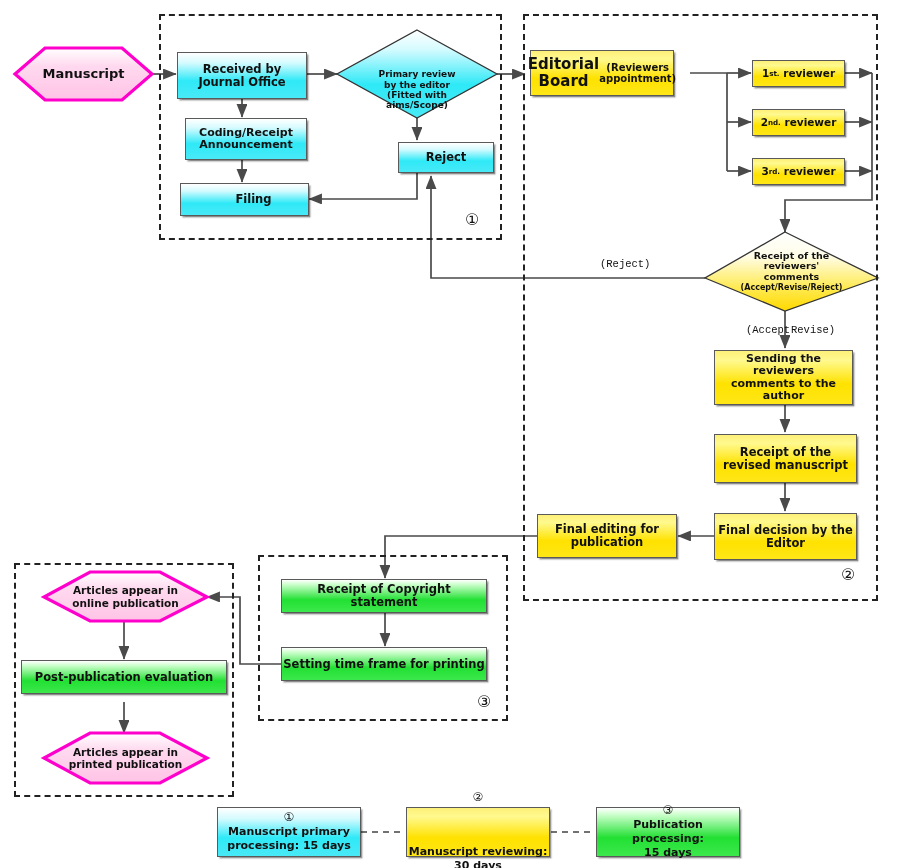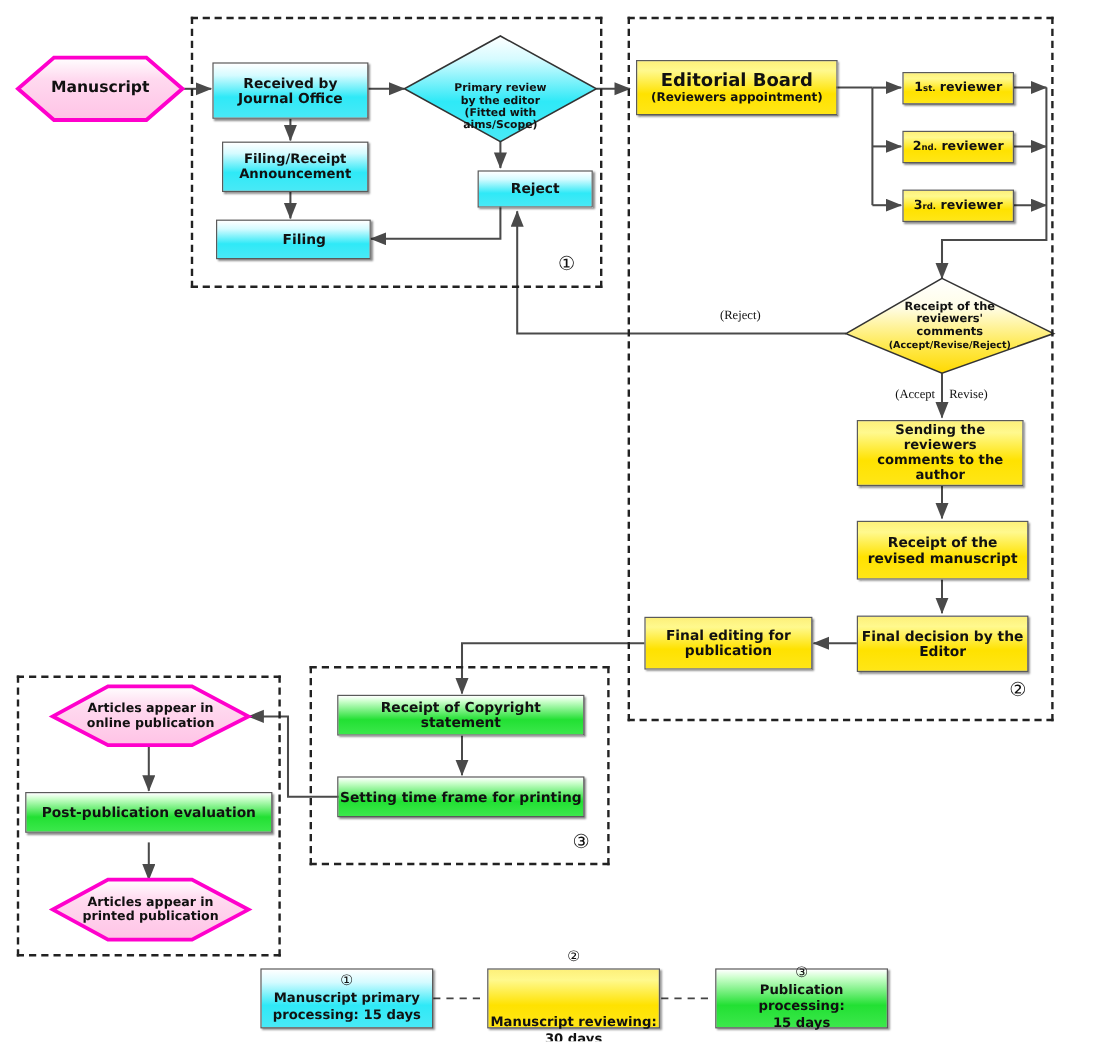--- a/index.html
+++ b/index.html
@@ -20,21 +20,21 @@
   .diamond{position:absolute;}
   .diamond .dlabel{position:absolute;left:0;top:0;width:100%;height:100%;display:flex;align-items:center;justify-content:center;text-align:center;font-weight:bold;color:#111;line-height:1.15;}
 
   
   .hex{position:absolute;}
   .hex .hlabel{position:absolute;left:0;top:0;width:100%;height:100%;display:flex;align-items:center;justify-content:center;text-align:center;font-weight:bold;color:#111;line-height:1.18;}
 
   .dashbox{position:absolute;border:2px dashed #222;box-sizing:border-box;}
   .grpnum{position:absolute;font-size:16px;color:#111;font-family:"DejaVu Sans","Liberation Sans",sans-serif;}
 
-  .edgelabel{position:absolute;font-size:10.5px;color:#111;font-family:Liberation Serif, serif;white-space:nowrap;}
+  .edgelabel{position:absolute;font-size:10.5px;color:#111;font-family:Liberation Mono, monospace;white-space:nowrap;}
 
   .legend{position:absolute;box-sizing:border-box;border:1px solid #5a5a5a;display:flex;flex-direction:column;align-items:center;justify-content:center;text-align:center;font-weight:bold;font-size:11px;color:#111;line-height:1.25;box-shadow:1.5px 1.5px 1.6px rgba(0,0,0,.4);}
   .legend .num{font-weight:normal;font-size:12px;line-height:1;margin-bottom:2px;}
 
   sup{font-size:.68em;vertical-align:super;}
 </style>
 </head>
 <body>
 
 <div id="stage">
@@ -148,35 +148,35 @@
 
   <div class="dashbox" style="left:14px;top:563px;width:220px;height:234px;"></div>
 
   <div class="hex" style="left:15px;top:48px;width:137px;height:52px;">
     <div class="hlabel" style="font-size:13px;">Manuscript</div>
   </div>
 
   <div class="node rect cyan" style="left:177px;top:52px;width:130px;height:47px;font-size:11.5px;white-space:pre-line;">Received by
 Journal Office</div>
 
-  <div class="node rect cyan" style="left:185px;top:118px;width:122px;height:42px;font-size:11px;white-space:pre-line;">Filing/Receipt
+  <div class="node rect cyan" style="left:185px;top:118px;width:122px;height:42px;font-size:11px;white-space:pre-line;">Coding/Receipt
 Announcement</div>
 
   <div class="node rect cyan" style="left:180px;top:183px;width:129px;height:33px;font-size:11.5px;padding-left:18px;">Filing</div>
 
   <div class="diamond" style="left:337px;top:42px;width:160px;height:88px;">
     <div class="dlabel" style="font-size:9px;white-space:pre-line;padding-top:4px;">Primary review
 by the editor
 (Fitted with
 aims/Scope)</div>
   </div>
 
   <div class="node rect cyan" style="left:369px;top:142px;width:96px;height:31px;font-size:11.5px;margin-left:29px;">Reject</div>
 
-  <div class="node rect yellow" style="left:530px;top:50px;width:168px;height:46px;flex-direction:column;">
+  <div class="node rect yellow" style="left:530px;top:50px;width:144px;height:46px;flex-direction:row;">
     <div style="font-size:15px;font-weight:bold;">Editorial Board</div>
     <div style="font-size:10px;font-weight:bold;">(Reviewers appointment)</div>
   </div>
 
   <div class="node rect yellow" style="left:752px;top:60px;width:93px;height:27px;font-size:10.5px;">
     <span>1</span><sup>st.</sup>&nbsp;<span>reviewer</span>
   </div>
   <div class="node rect yellow" style="left:752px;top:109px;width:93px;height:27px;font-size:10.5px;">
     <span>2</span><sup>nd.</sup>&nbsp;<span>reviewer</span>
   </div>

